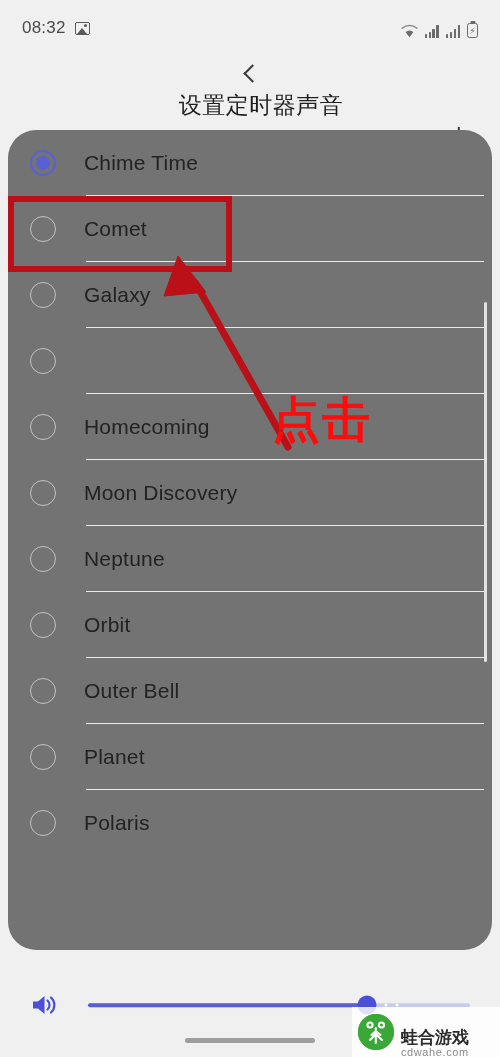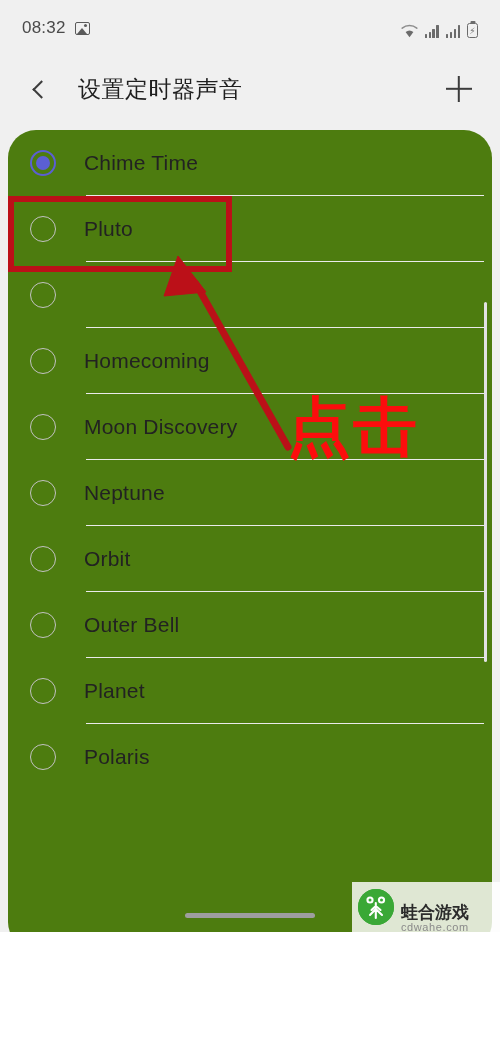--- a/index.html
+++ b/index.html
@@ -6,21 +6,21 @@
     margin: 0;
     padding: 0;
     background: #ffffff;
   }
   body {
     font-family: "Liberation Sans", "DejaVu Sans", sans-serif;
   }
   #phone {
     position: relative;
     width: 500px;
-    height: 932px;
+    height: 1057px;
     background: #f0f0f0;
     overflow: hidden;
   }
 
   
   #status-bar {
     position: absolute;
     left: 0; top: 0;
     width: 500px; height: 56px;
     display: flex;
@@ -115,20 +115,21 @@
 
   
   #app-bar {
     position: absolute;
     left: 0; top: 56px;
     width: 500px; height: 66px;
     display: flex;
     align-items: center;
     padding: 0 22px;
     box-sizing: border-box;
+    flex-direction: column;
   }
   #back-btn {
     width: 34px; height: 34px;
     display: flex;
     align-items: center;
     justify-content: center;
     cursor: pointer;
     flex: none;
   }
   #back-btn .chev {
@@ -167,21 +168,21 @@
     transform: translate(-50%, -50%);
     width: 2.4px; height: 26px;
   }
 
   
   #list-card {
     position: absolute;
     left: 8px; top: 130px;
     width: 484px;
     height: 820px;
-    background: #4d7c0f;
+    background: #737373;
     border-radius: 28px;
     overflow: hidden;
   }
   #list-inner {
     position: relative;
   }
   .row {
     position: relative;
     height: 66px;
     display: flex;
@@ -316,22 +317,22 @@
     pointer-events: none;
   }
   #anno-arrow {
     position: absolute;
     left: 0; top: 0;
     width: 500px; height: 1057px;
     pointer-events: none;
   }
   #anno-text {
     position: absolute;
-    left: 287px; top: 395px;
-    font-size: 64px;
+    left: 272px; top: 395px;
+    font-size: 48px;
     line-height: 1;
     font-weight: bold;
     color: #fc0d0d;
     letter-spacing: 2px;
     font-family: "DejaVu Sans", sans-serif;
     pointer-events: none;
   }
 
   
   #watermark {
@@ -413,21 +414,26 @@
 
   <div id="list-card">
     <div id="list-inner">
         <div class="row">
           <div class="radio sel"></div>
           <div class="row-label">Chime Time</div>
           <div class="sep"></div>
         </div>
         <div class="row">
           <div class="radio"></div>
-          <div class="row-label">Pluto</div>
+          <div class="row-label">Comet</div>
+          <div class="sep"></div>
+        </div>
+        <div class="row">
+          <div class="radio"></div>
+          <div class="row-label">Galaxy</div>
           <div class="sep"></div>
         </div>
         <div class="row">
           <div class="radio"></div>
           <div class="sep"></div>
         </div>
         <div class="row">
           <div class="radio"></div>
           <div class="row-label">Homecoming</div>
           <div class="sep"></div>

